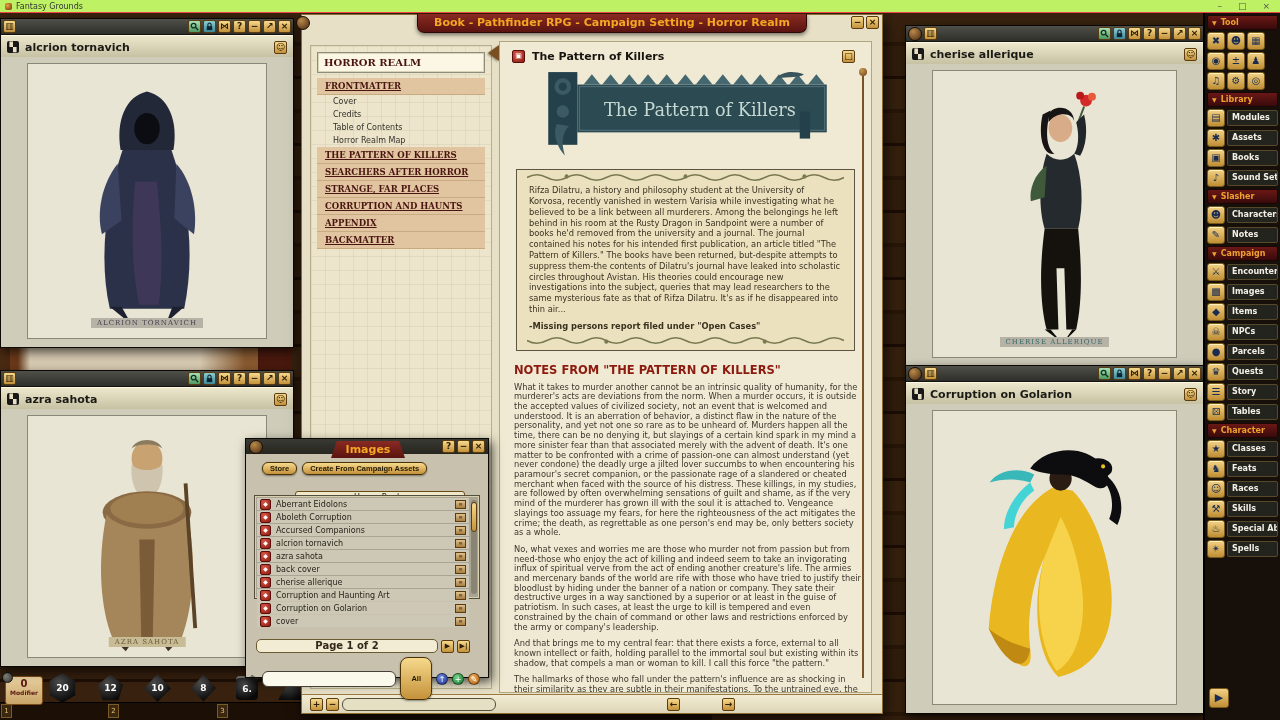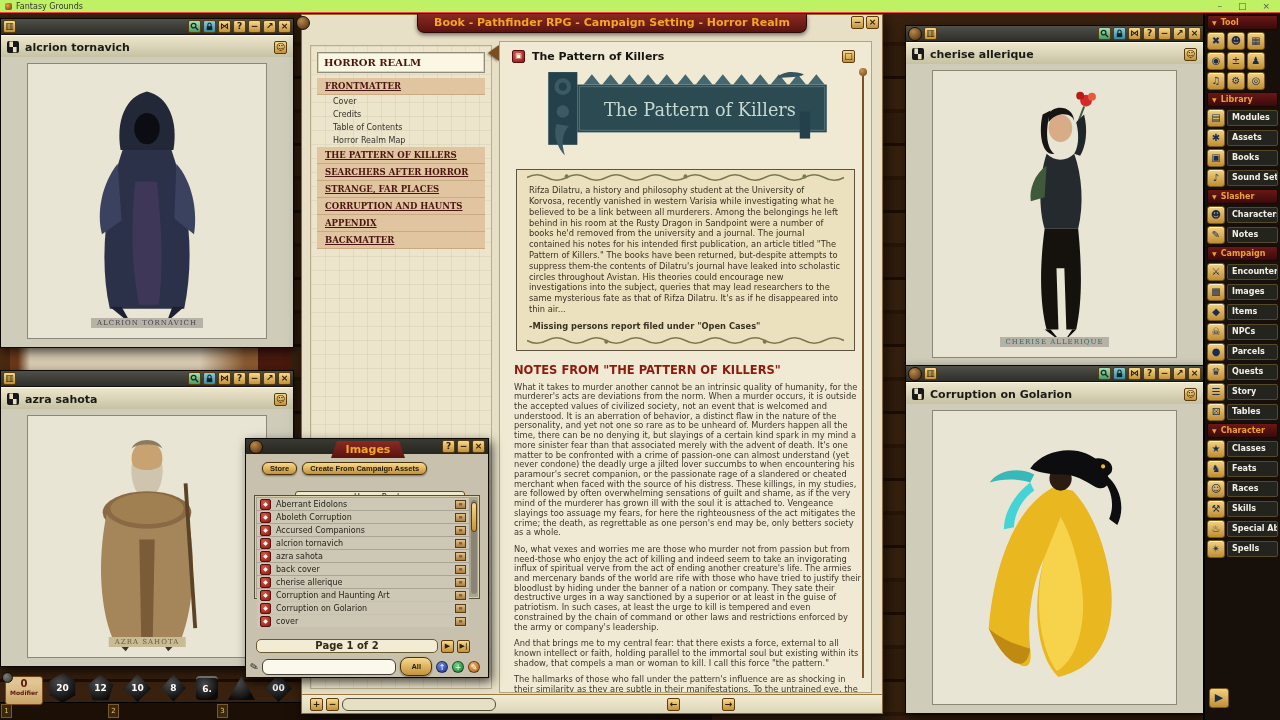--- a/index.html
+++ b/index.html
@@ -152,21 +152,21 @@
   #sb-play{position:absolute;left:4px;bottom:12px;width:18px;height:18px;border-radius:3px;
       border:1px solid #7a5a1c;background:linear-gradient(#f2d184,#bf8e34);color:#1a2c52;
       font-size:11px;line-height:17px;text-align:center;}
   
   #modifier-box{left:5px;top:676px;width:36px;height:27px;background:linear-gradient(#e8d0a0,#c8a468);
       border:1px solid #7a4a14;border-radius:3px;z-index:9;text-align:center;color:#5a1810;}
   #modifier-box .val{font-weight:bold;font-size:10px;line-height:13px;}
   #modifier-box .lab{font-weight:bold;font-size:6px;line-height:6px;}
   #mod-gear{position:absolute;left:-4px;top:-5px;width:9px;height:9px;border-radius:50%;
       background:radial-gradient(circle at 35% 30%,#8a8a80,#35352e);border:1px solid #111;}
-  #dice-row{left:48px;top:670px;height:36px;display:flex;align-items:center;gap:10px;z-index:9;}
+  #dice-row{left:48px;top:670px;height:36px;display:flex;align-items:center;gap:20px;z-index:9;}
   .die{background:radial-gradient(circle at 38% 30%,#4c4c4c,#0a0a0a 72%);color:#fff;display:flex;
       align-items:center;justify-content:center;font-weight:bold;font-size:9px;width:29px;height:30px;}
   .die.d20{clip-path:polygon(50% 0,94% 26%,94% 74%,50% 100%,6% 74%,6% 26%);}
   .die.d12{clip-path:polygon(50% 0,97% 38%,79% 95%,21% 95%,3% 38%);width:27px;height:27px;}
   .die.d10,.die.d100{clip-path:polygon(50% 0,100% 52%,50% 100%,0 52%);width:27px;height:28px;}
   .die.d8{clip-path:polygon(50% 0,100% 50%,50% 100%,0 50%);width:25px;height:27px;}
   .die.d6{border-radius:4px;width:22px;height:22px;border-top:2px solid #777;}
   .die.d4{clip-path:polygon(50% 4%,100% 96%,0 96%);width:27px;height:26px;}
   
   .serif{font-family:"DejaVu Serif",serif;}
@@ -564,21 +564,21 @@
       </div>
   </div>
   <div id="images-pager">
     <span id="page-count">Page 1 of 2</span>
     <span class="chip" style="font-size:7px">▶</span>
     <span class="chip" style="font-size:7px">▶|</span>
   </div>
   <div id="images-search-row">
     <span id="quill">✎</span>
     <input id="images-search" style="">
-    <button class="gold-btn" style="border-radius:8px;padding:4px 10px">All</button>
+    <button class="gold-btn" style="border-radius:8px;padding:16px 10px">All</button>
     <span class="circle-btn blue">↑</span>
     <span class="circle-btn green">+</span>
     <span class="circle-btn orange">✎</span>
   </div>
 </div>
 
 <div id="sidebar" class="abs">
   <div id="sidebar-sections">
       <div class="sb-header">
         <span class="tri">▼</span>

